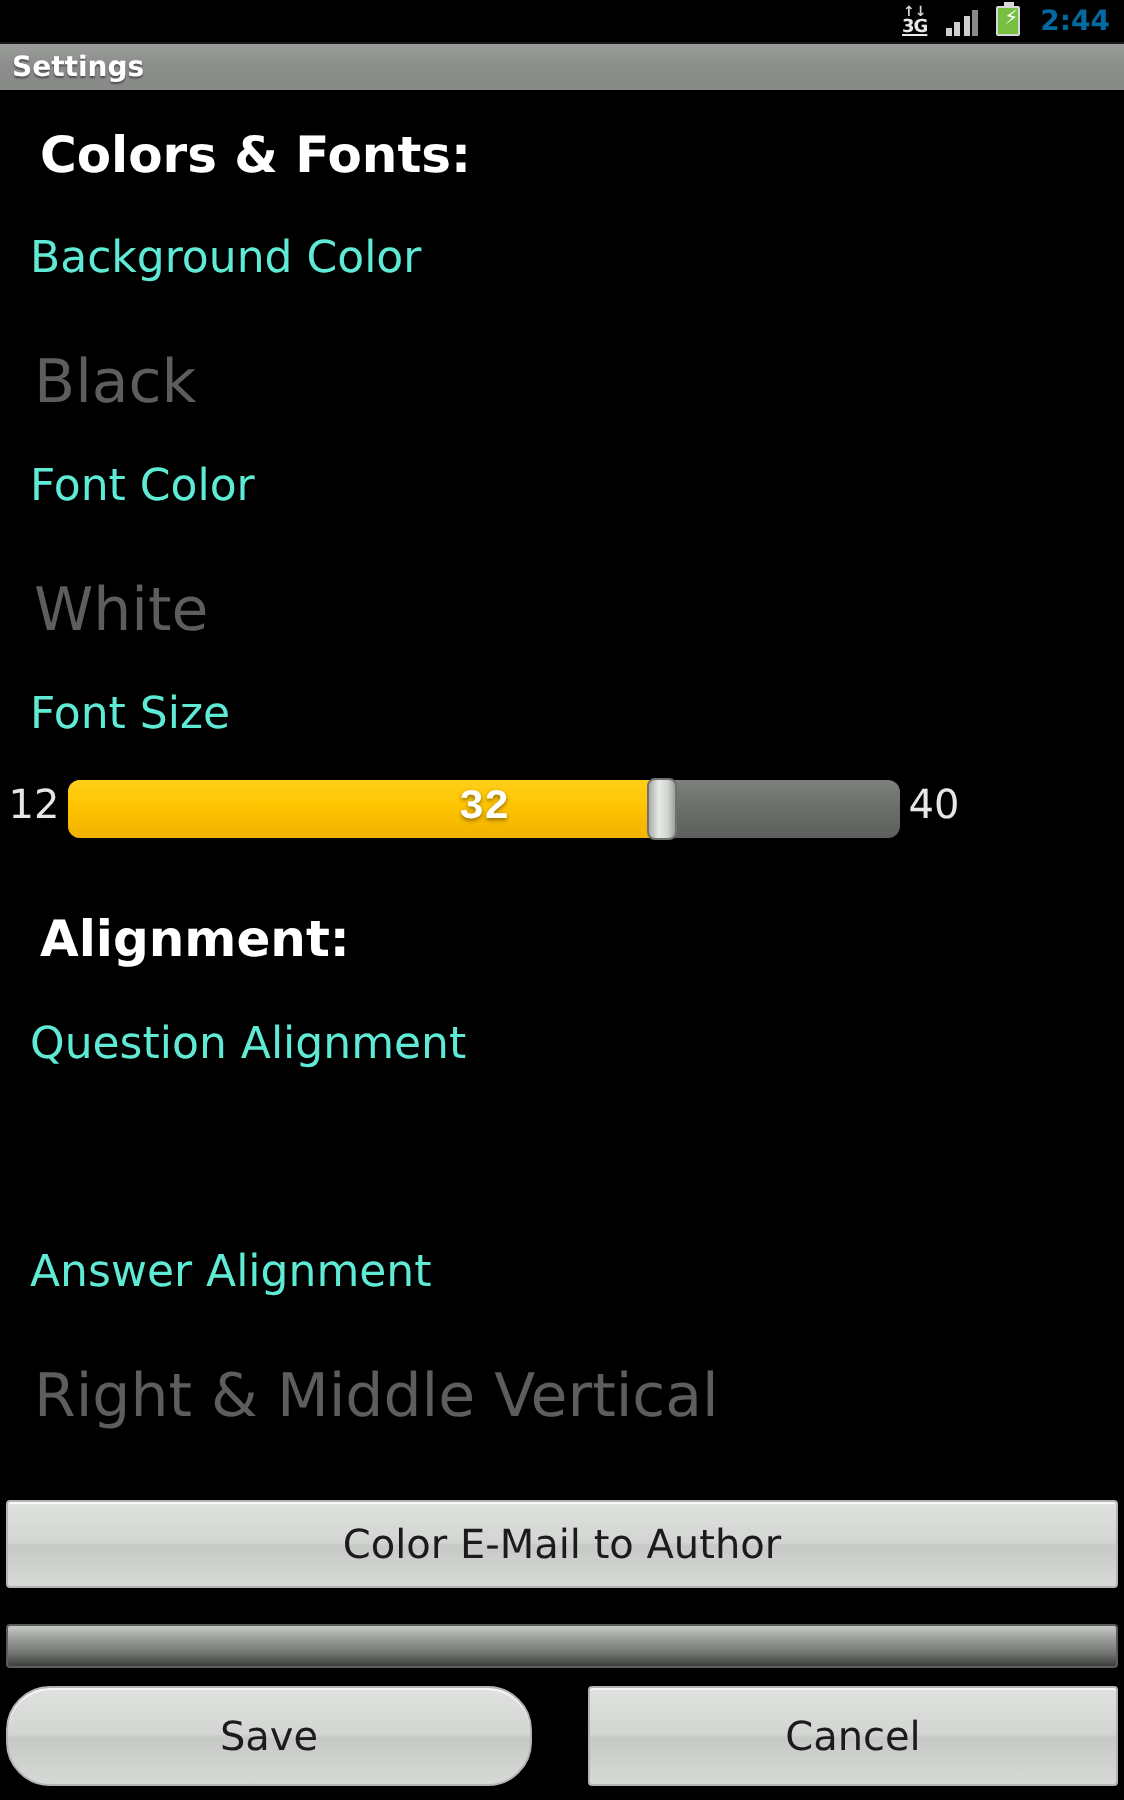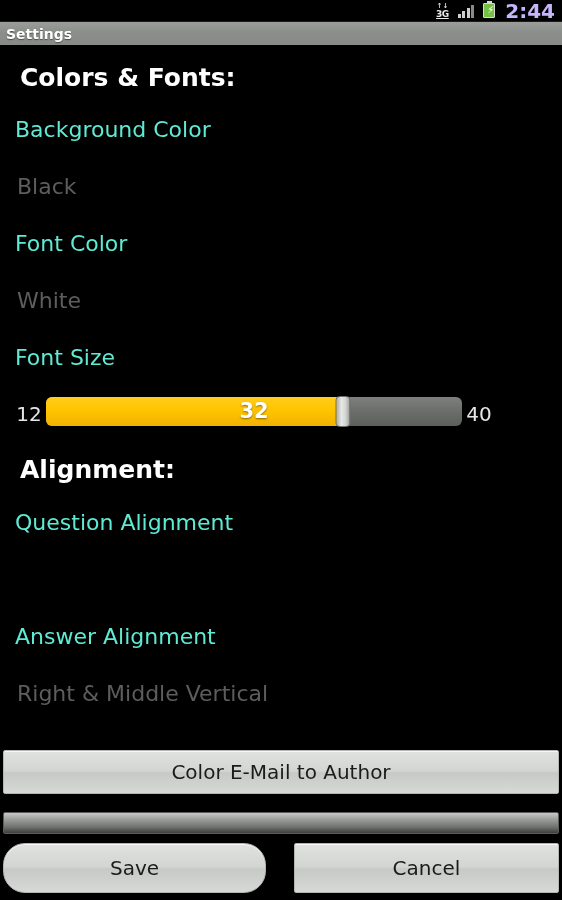--- a/index.html
+++ b/index.html
@@ -97,23 +97,23 @@
     width: 0; height: 0;
     font-size: 10px;
     line-height: 10px;
     color: #ffffff;
     position: absolute;
     top: 1px; left: 2.5px;
     width: 8px;
     text-align: center;
   }
   .clock {
-    font-size: 20px;
-    font-weight: bold;
-    color: #c4b5fd;
+    font-size: 14px;
+    font-weight: bold;
+    color: #0369a1;
     letter-spacing: 0px;
     padding-left: 1px;
   }
 
   
   .title-bar {
     position: absolute;
     top: 21px; left: 0;
     width: 562px;
     height: 24px;
@@ -146,59 +146,60 @@
     font-weight: bold;
     color: #ffffff;
     padding-left: 20px;
   }
   .pref-label {
     font-size: 22px;
     color: #5eead4;
     padding-left: 15px;
   }
   .pref-value {
-    font-size: 22px;
+    font-size: 30px;
     color: #5d5d5d;
     padding-left: 17px;
   }
 
   
   .p-colors-header { position: absolute; top: 18px; left: 0; }
   .p-bg-label      { position: absolute; top: 72px; left: 0; }
   .p-bg-value      { position: absolute; top: 129px; left: 0; }
   .p-font-label    { position: absolute; top: 186px; left: 0; }
   .p-font-value    { position: absolute; top: 243px; left: 0; }
   .p-size-label    { position: absolute; top: 300px; left: 0; }
 
   
   .slider-row {
     position: absolute;
-    top: 345px; left: 12px;
+    top: 345px; left: 0;
     width: 494px;
     height: 36px;
     display: flex;
-    align-items: flex-end;
+    align-items: flex-start;
   }
   .slider-min, .slider-max {
     font-size: 20px;
     color: #e6e6e6;
     width: 30px;
     text-align: center;
     flex: 0 0 auto;
   }
   .slider-min { padding-left: 2px; }
   .slider-max { padding-right: 12px; }
   .slider-track {
     position: relative;
     flex: 1 1 auto;
     height: 29px;
     border-radius: 6px;
     background: linear-gradient(to bottom, #7d807d 0%, #6a6d6a 50%, #5c5f5c 100%);
     overflow: visible;
     margin: 0 2px;
+    font-family: Liberation Mono, monospace;
   }
   .slider-fill {
     position: absolute;
     top: 0; left: 0;
     height: 29px;
     border-radius: 6px 0 0 6px;
     background: linear-gradient(to bottom, #ffcf1a 0%, #ffc400 45%, #f2b200 100%);
   }
   .slider-thumb {
     position: absolute;

